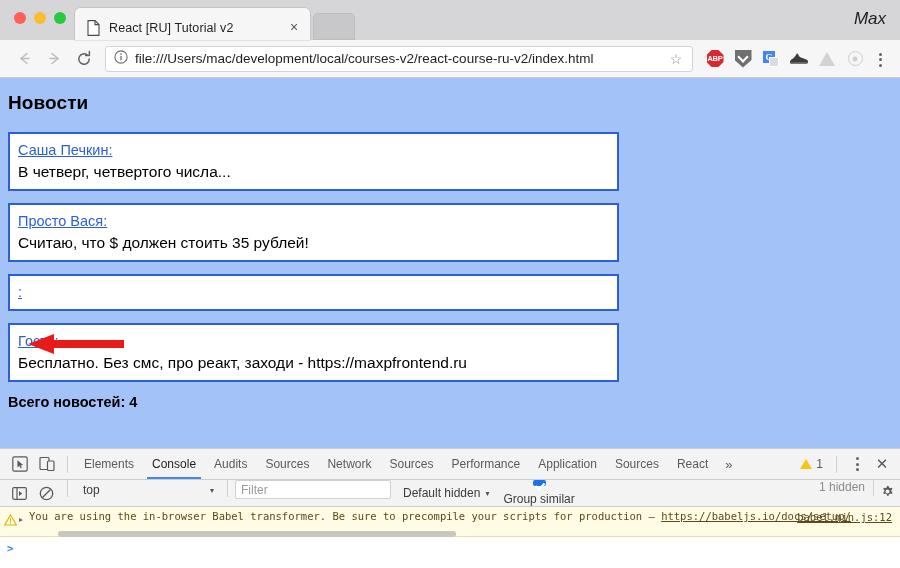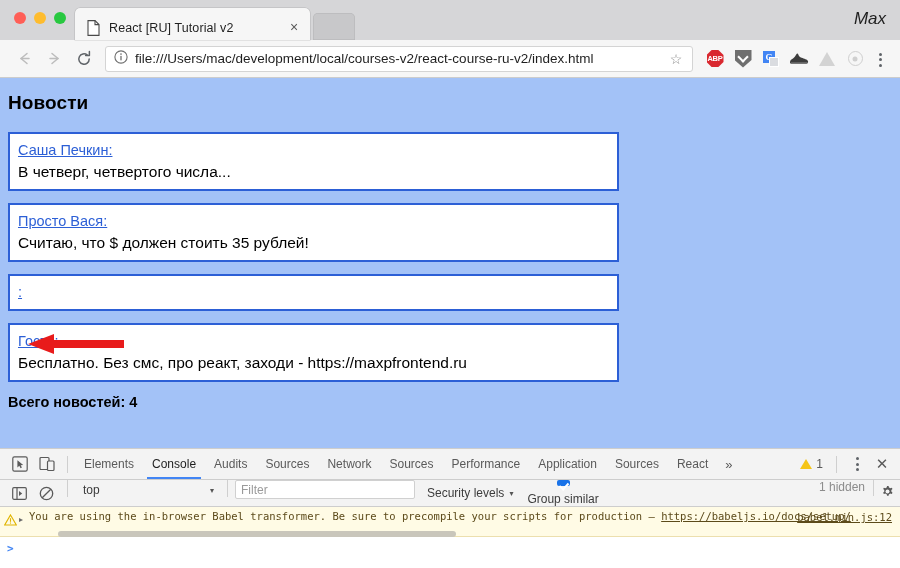--- a/index.html
+++ b/index.html
@@ -376,21 +376,21 @@
     display: flex; align-items: center;
     width: 145px;
     height: 20px;
     font-size: 12px;
     color: #3c3c3c;
     padding-left: 8px;
     position: relative;
   }
   .ctx-select .caret { margin-left: auto; margin-right: 6px; font-size: 8px; color: #555; }
   .filter-input {
-    width: 180px;
+    width: 156px;
     height: 19px;
     background: #fff;
     border: 1px solid #d0d0d0;
     border-radius: 2px;
     font-size: 12px;
     color: #333;
     padding: 0 5px;
     font-family: "Liberation Sans", sans-serif;
   }
   .filter-input::placeholder { color: #9a9a9a; }
@@ -721,21 +721,21 @@
 
       <div class="ctx-select">
         <span>top</span>
         <span class="caret">▾</span>
       </div>
       <div class="dt-sep"></div>
 
       <input class="filter-input" type="text" placeholder="Filter" style="">
 
       <div class="levels">
-        <span>Security levels</span>
+        <span>Default hidden</span>
         <span class="caret">▾</span>
       </div>
 
       <div class="group-similar">
         <span class="checkbox"></span>
         <span>Group similar</span>
       </div>
 
       <div class="hidden-count">1 hidden</div>
       <div class="vbar"></div>

